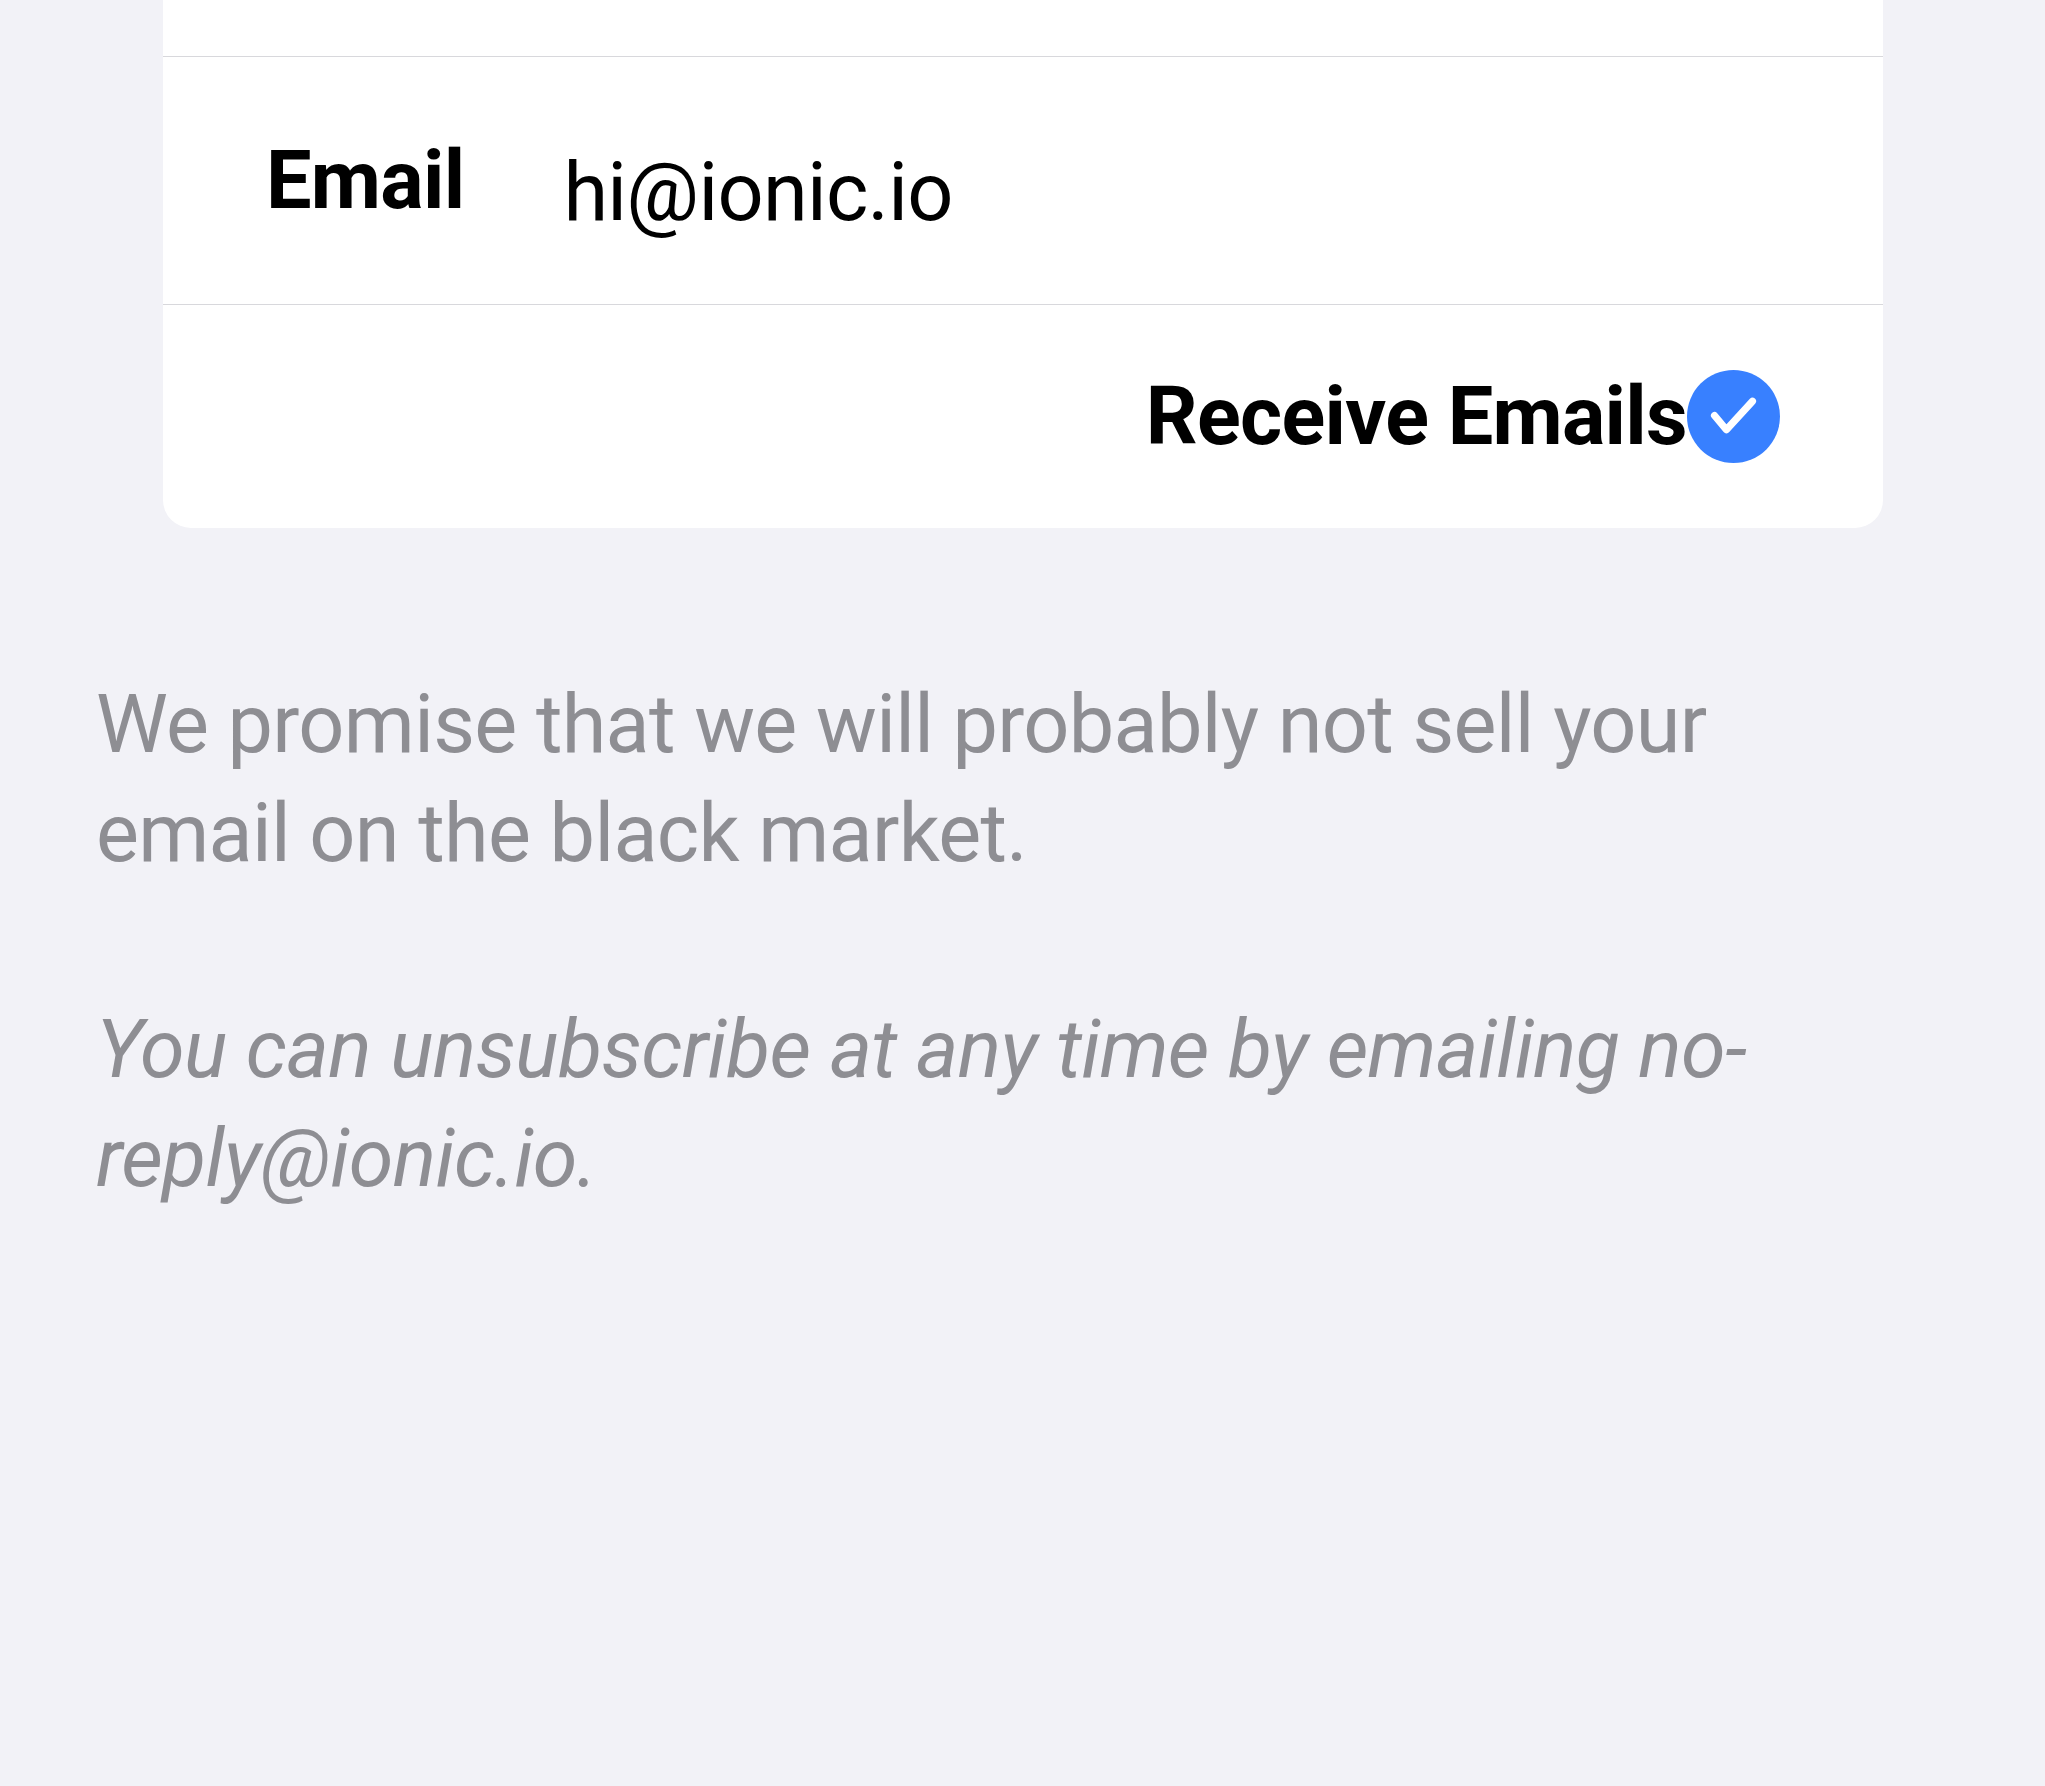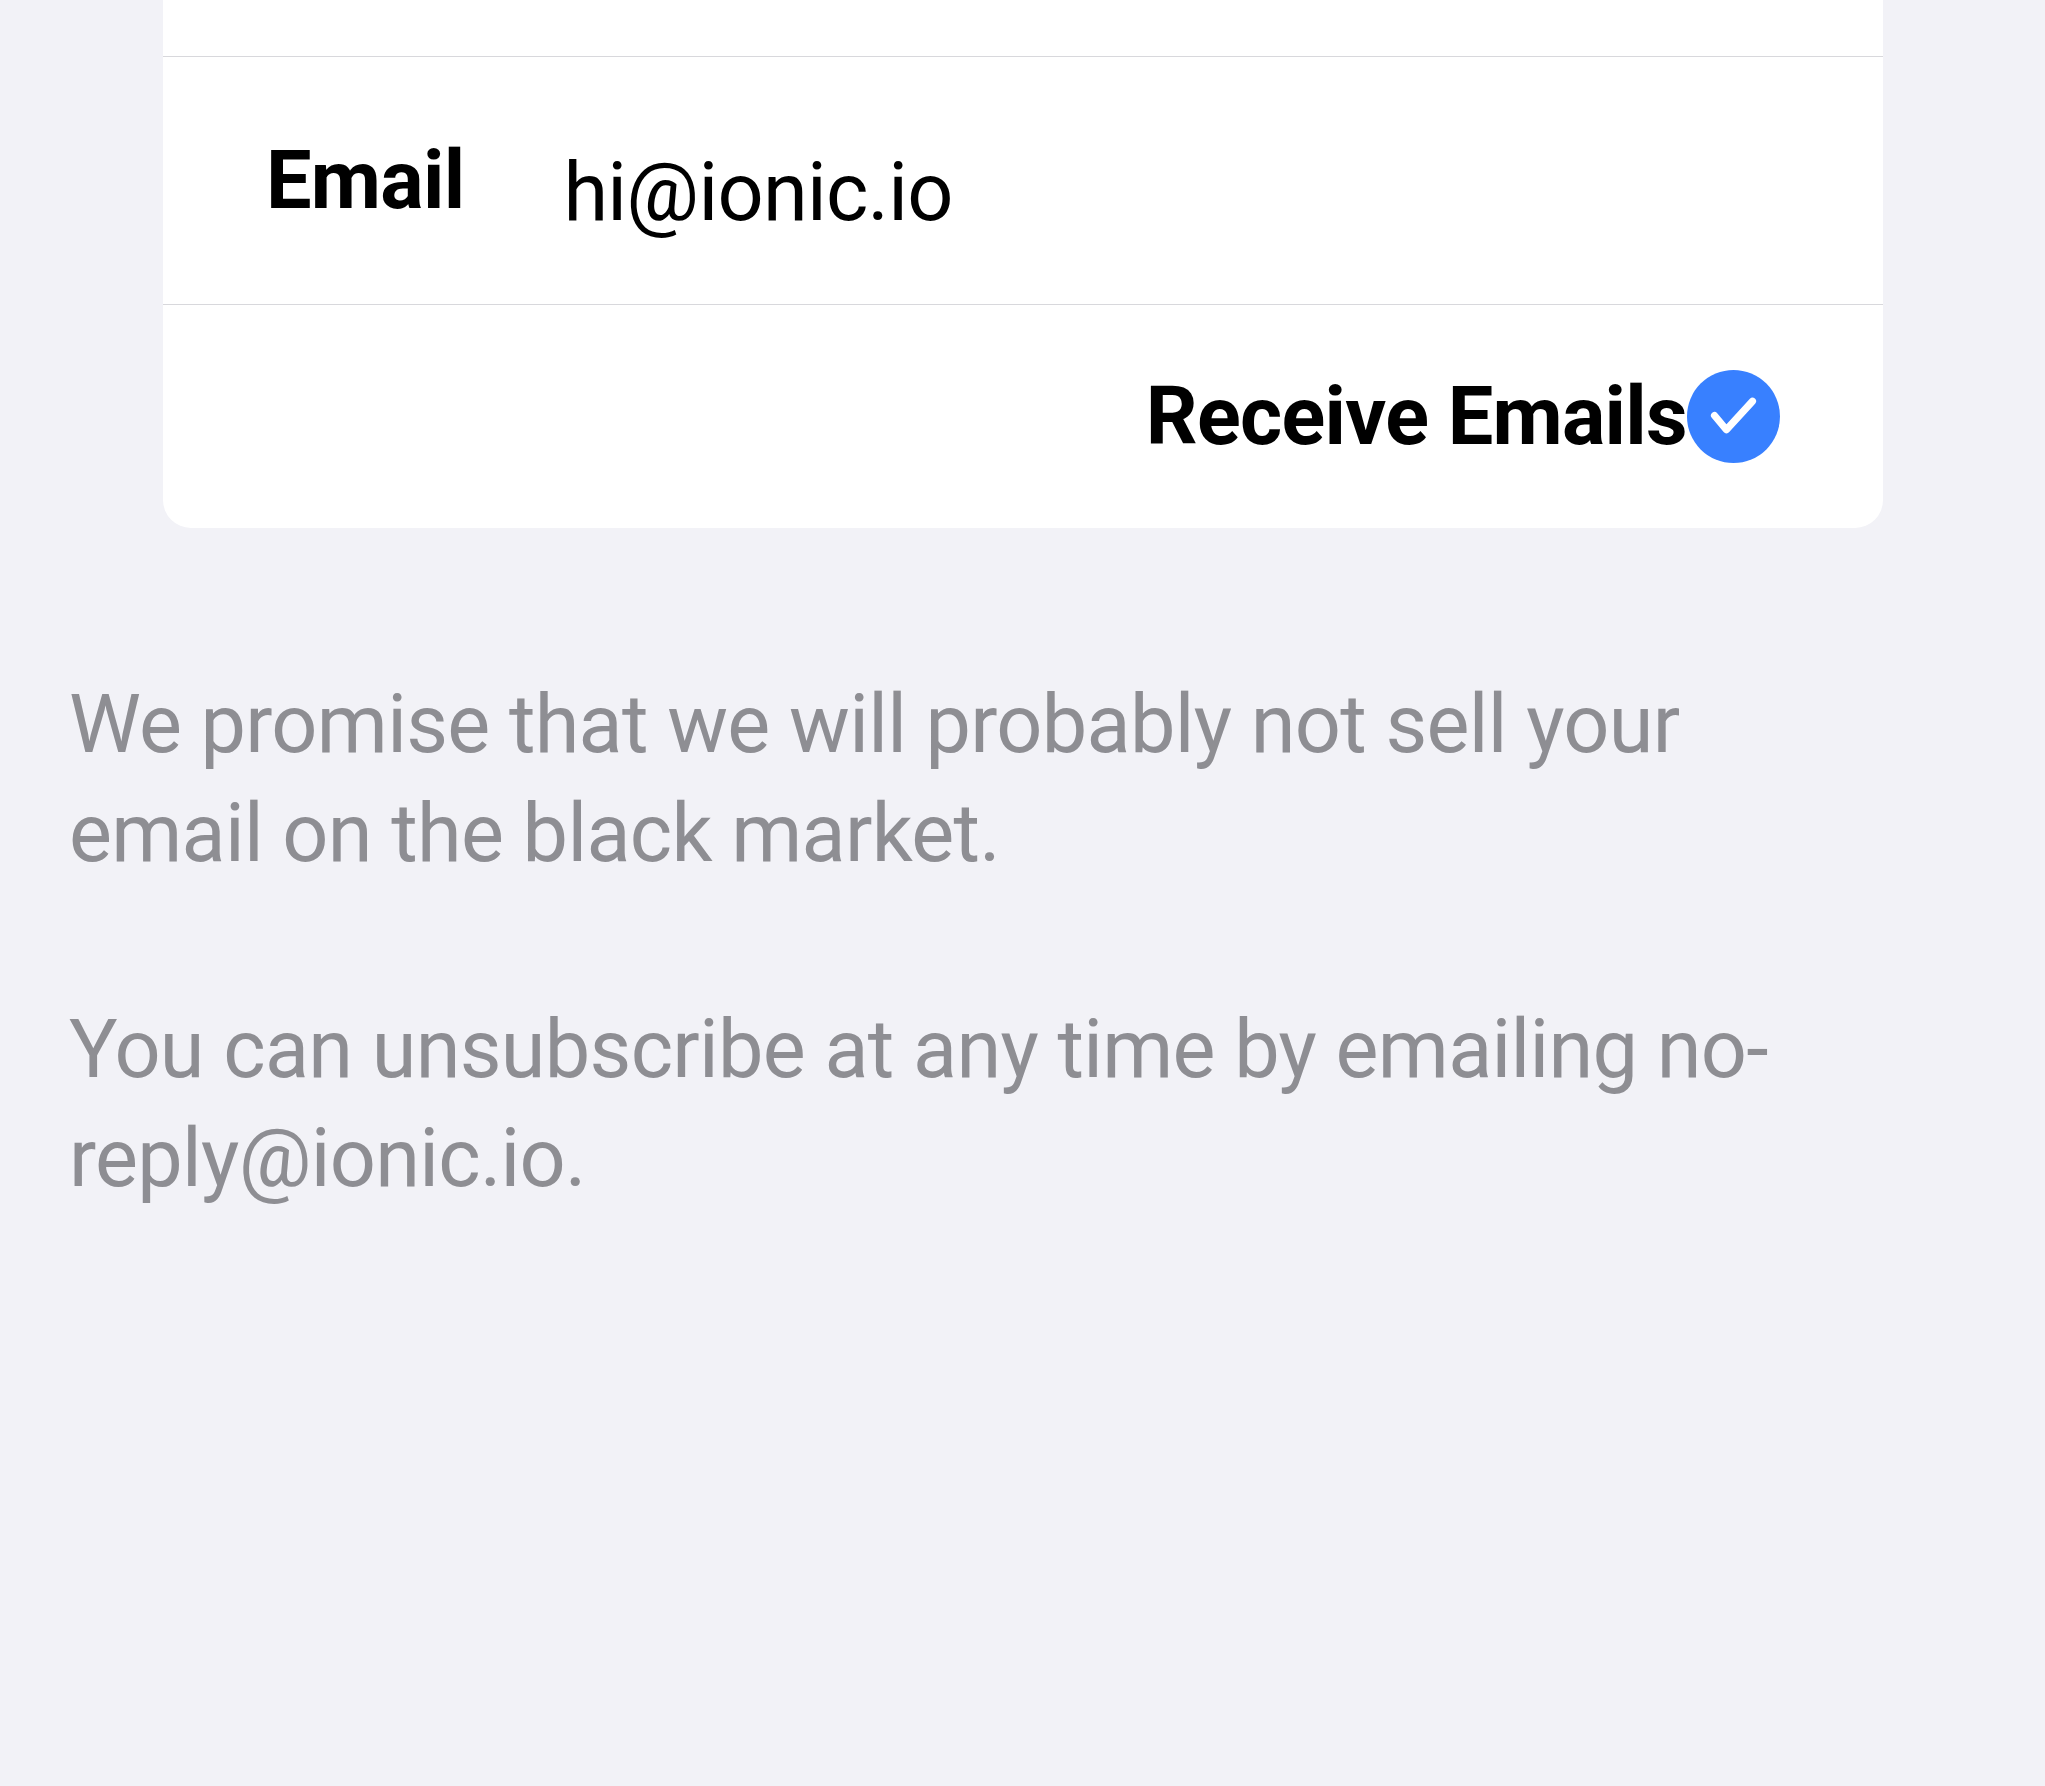--- a/index.html
+++ b/index.html
@@ -72,31 +72,32 @@
       display: flex;
       align-items: center;
       justify-content: center;
       flex-shrink: 0;
     }
     .checkbox svg {
       width: 57px;
       height: 57px;
     }
     .description {
-      padding: 142px 163px 0 69px;
+      padding: 142px 163px 0 96px;
       font-size: 81px;
       color: #8e8e93;
       line-height: 1.35;
       letter-spacing: -0.7px;
     }
     .description p {
       margin-bottom: 106px;
     }
     .description p:last-child {
       margin-bottom: 0;
+      font-style: italic;
     }
     .row-email {
       border-top: none;
     }
   </style>
 </head>
 <body>
 
 <div class="container">
   <div class="card">

